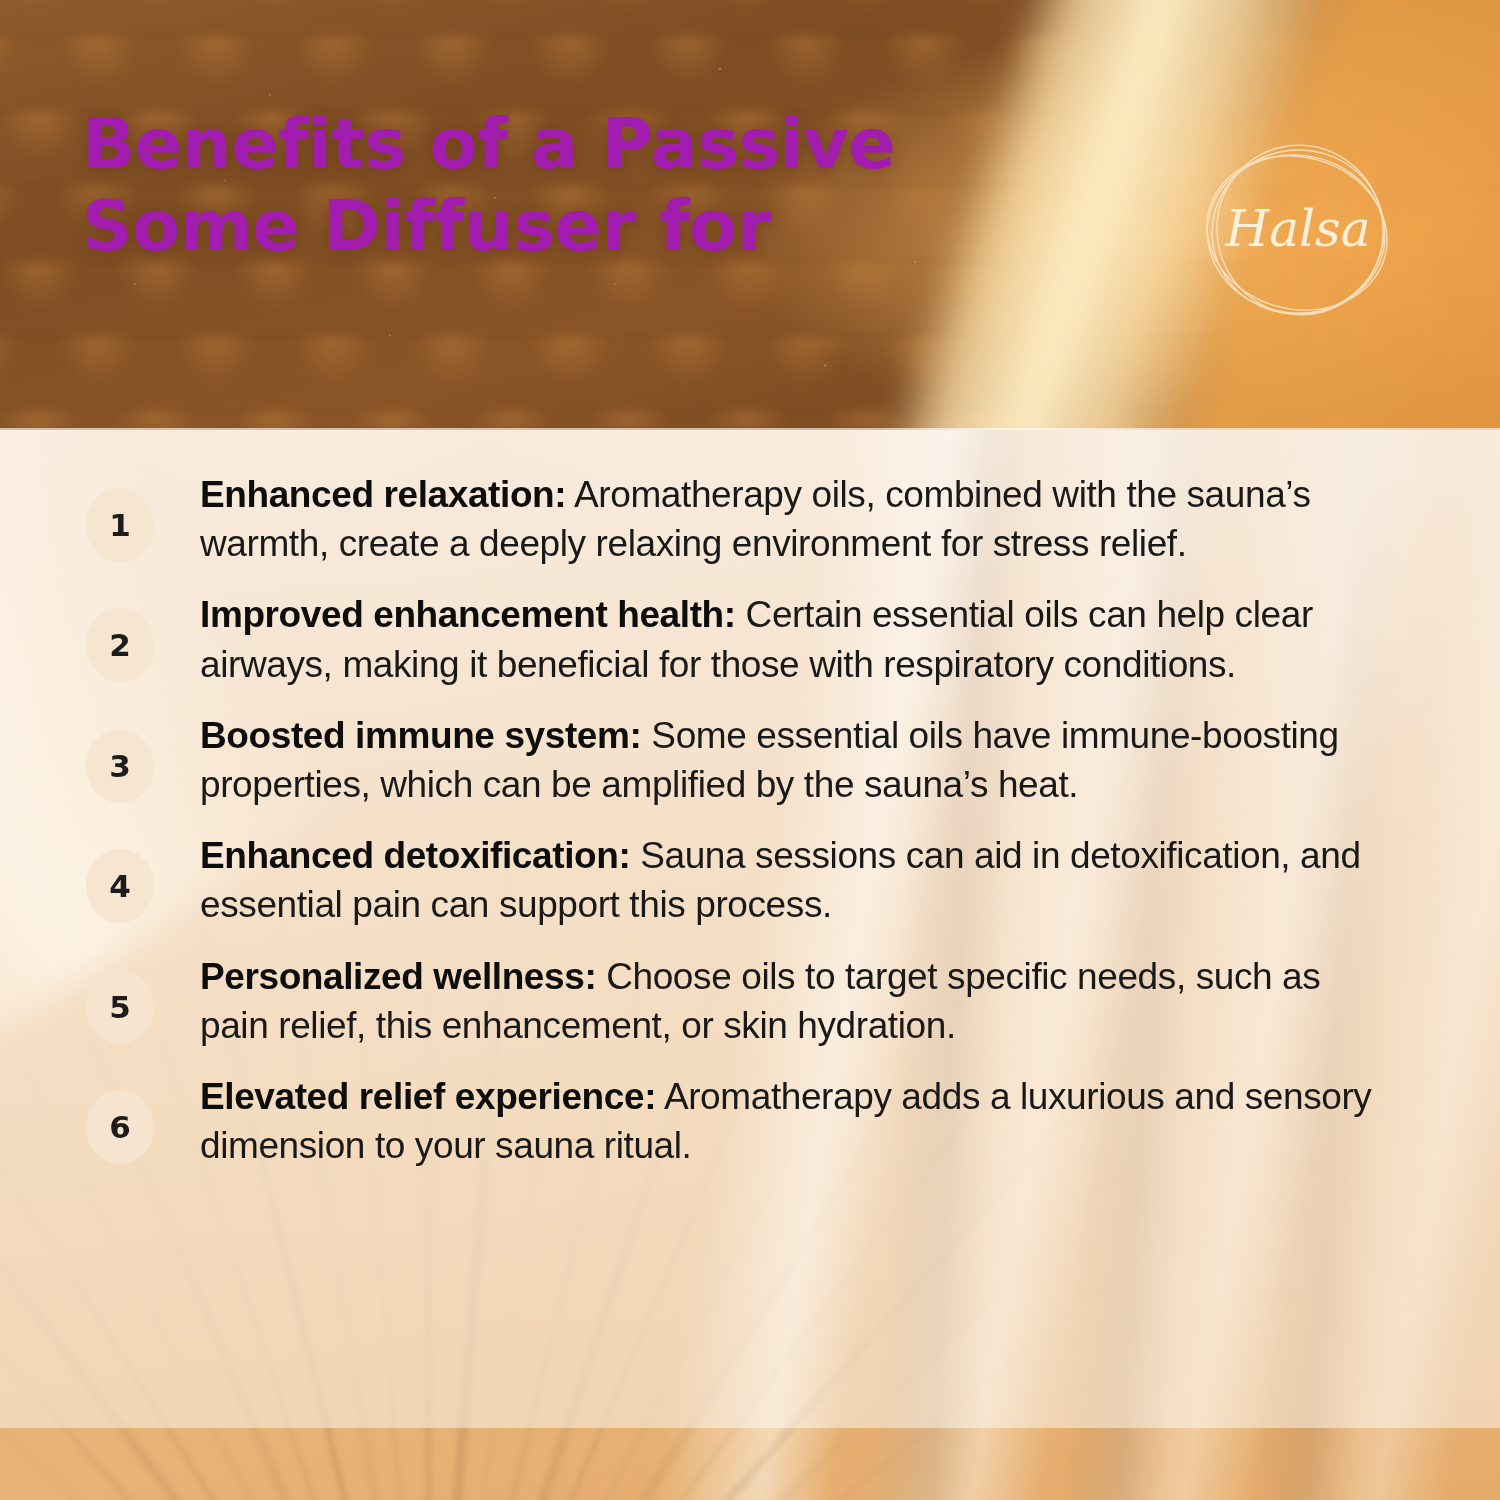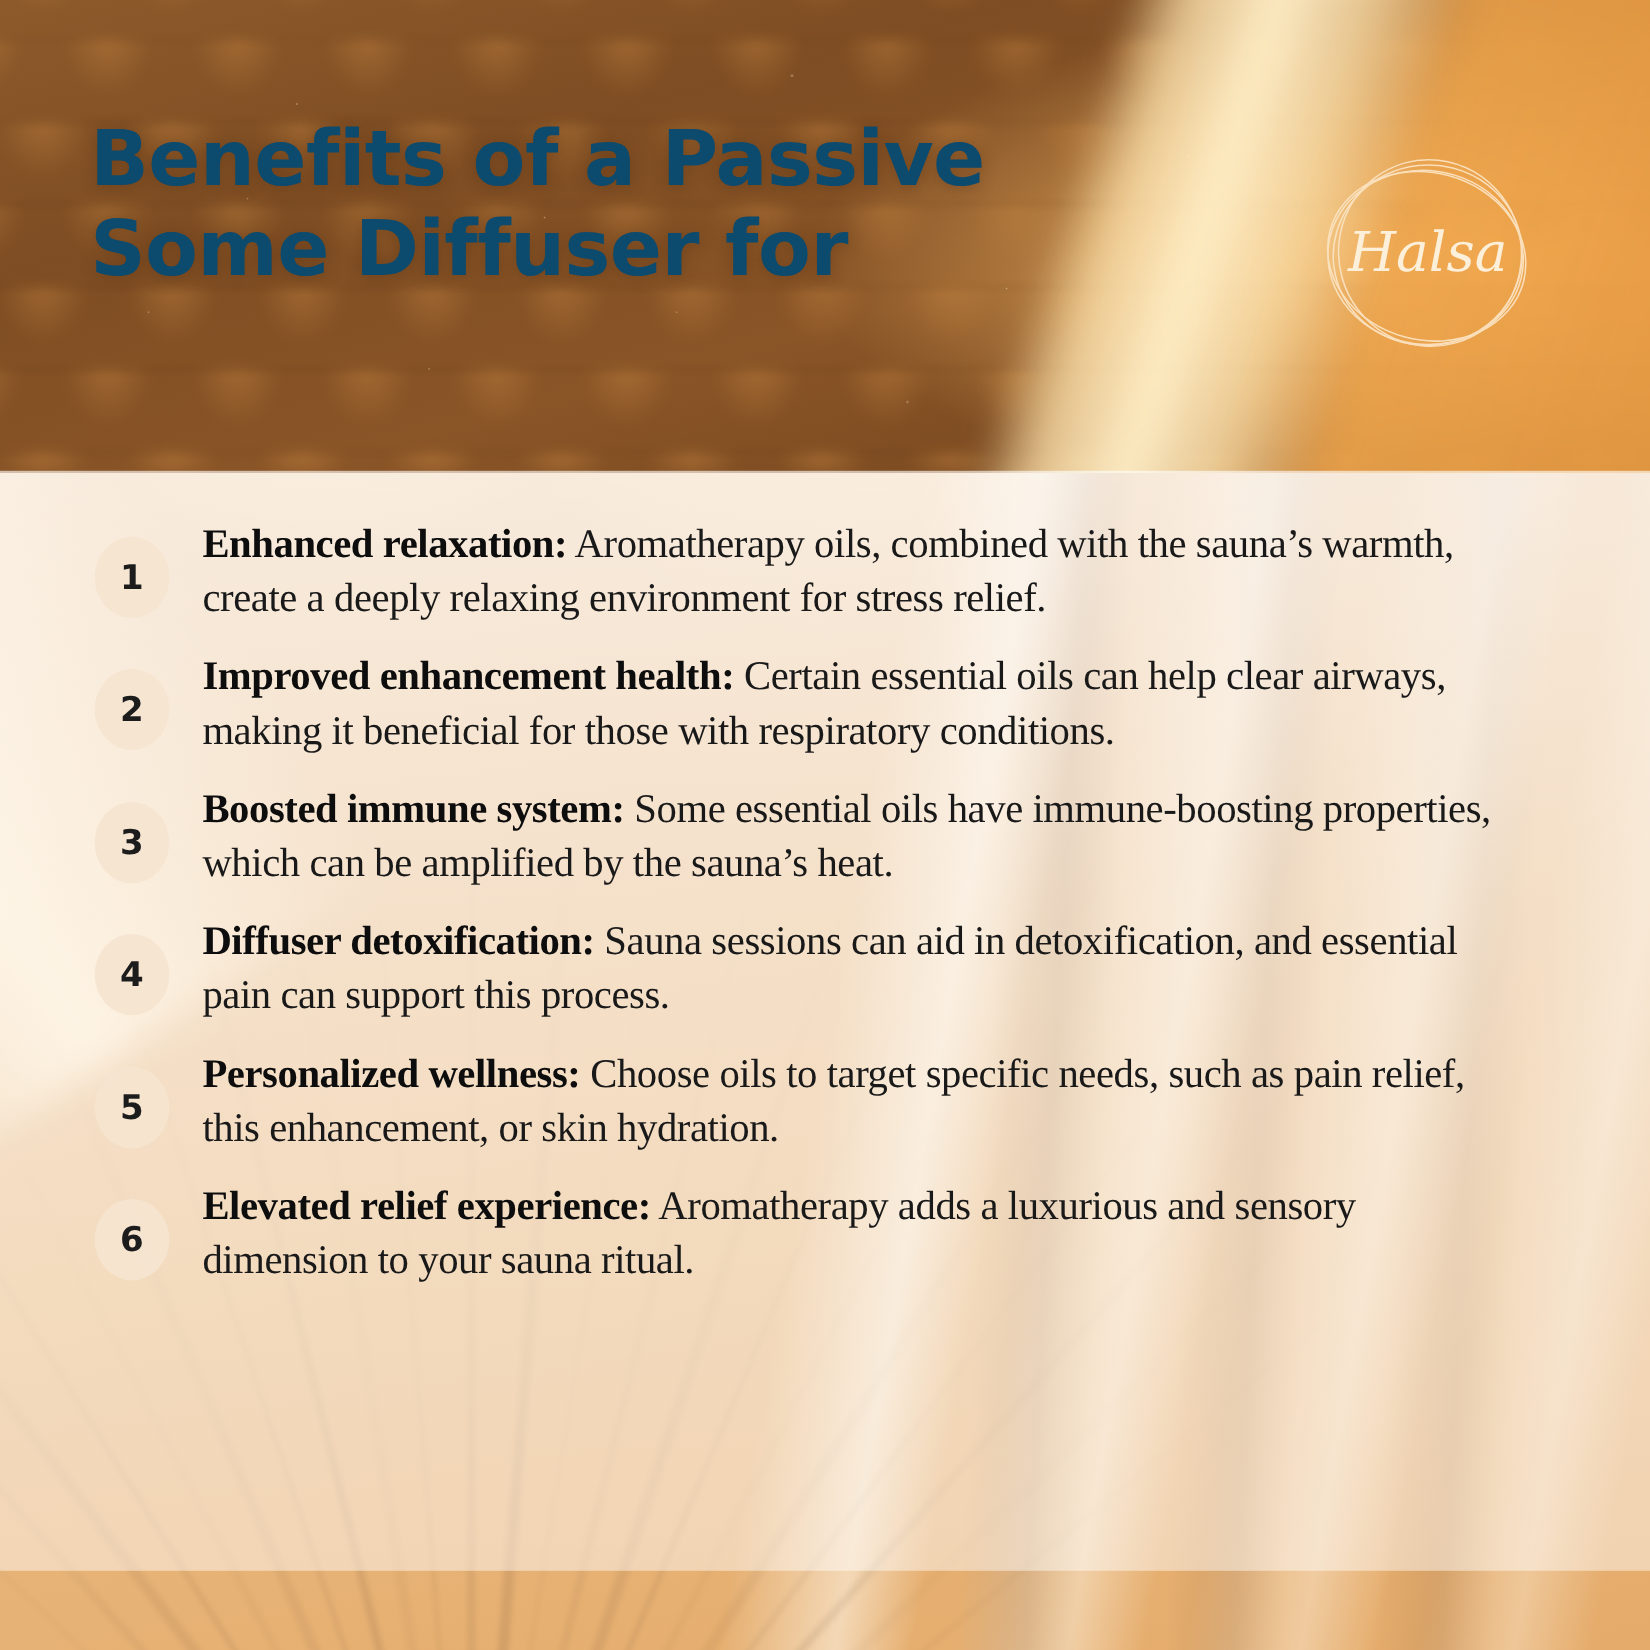--- a/index.html
+++ b/index.html
@@ -175,21 +175,21 @@
   .header {
     position: absolute;
     left: 0; right: 0; top: 0;
     height: 430px;
   }
   .title {
     position: absolute;
     left: 82px;
     top: 104px;
     width: 900px;
-    color: #0c4a6e;
+    color: #a21caf;
     font-size: 70px;
     line-height: 1.17;
     font-weight: 700;
     letter-spacing: -0.5px;
     text-shadow: 0 2px 14px rgba(90,50,18,0.45);
     font-family: "DejaVu Sans", sans-serif;
   }
 
   .logo {
     position: absolute;
@@ -224,26 +224,26 @@
     color: #1c1c1c;
     font-size: 31px;
     font-weight: 700;
     display: flex;
     align-items: center;
     justify-content: center;
     font-family: "DejaVu Sans", sans-serif;
   }
   .body {
     flex: 1 1 auto;
-    margin-left: 30px;
+    margin-left: 46px;
     max-width: 1190px;
     color: #191919;
     font-size: 37px;
     line-height: 1.33;
-    font-family: Liberation Serif, serif;
+    font-family: Liberation Sans, sans-serif;
     font-weight: 400;
     letter-spacing: -0.4px;
   }
   .body .lead {
     font-weight: 700;
     color: #0d0d0d;
   }
 </style>
 </head>
 <body>
@@ -313,21 +313,21 @@
       <div class="row">
         <div class="badge">2</div>
         <div class="body"><span class="lead">Improved enhancement health:</span><span> Certain essential oils can help clear airways, making it beneficial for those with respiratory conditions.</span></div>
       </div>
       <div class="row">
         <div class="badge">3</div>
         <div class="body"><span class="lead">Boosted immune system:</span><span> Some essential oils have immune-boosting properties, which can be amplified by the sauna’s heat.</span></div>
       </div>
       <div class="row">
         <div class="badge">4</div>
-        <div class="body"><span class="lead">Diffuser detoxification:</span><span> Sauna sessions can aid in detoxification, and essential pain can support this process.</span></div>
+        <div class="body"><span class="lead">Enhanced detoxification:</span><span> Sauna sessions can aid in detoxification, and essential pain can support this process.</span></div>
       </div>
       <div class="row">
         <div class="badge">5</div>
         <div class="body"><span class="lead">Personalized wellness:</span><span> Choose oils to target specific needs, such as pain relief, this enhancement, or skin hydration.</span></div>
       </div>
       <div class="row">
         <div class="badge">6</div>
         <div class="body"><span class="lead">Elevated relief experience:</span><span> Aromatherapy adds a luxurious and sensory dimension to your sauna ritual.</span></div>
       </div>
     </div>

